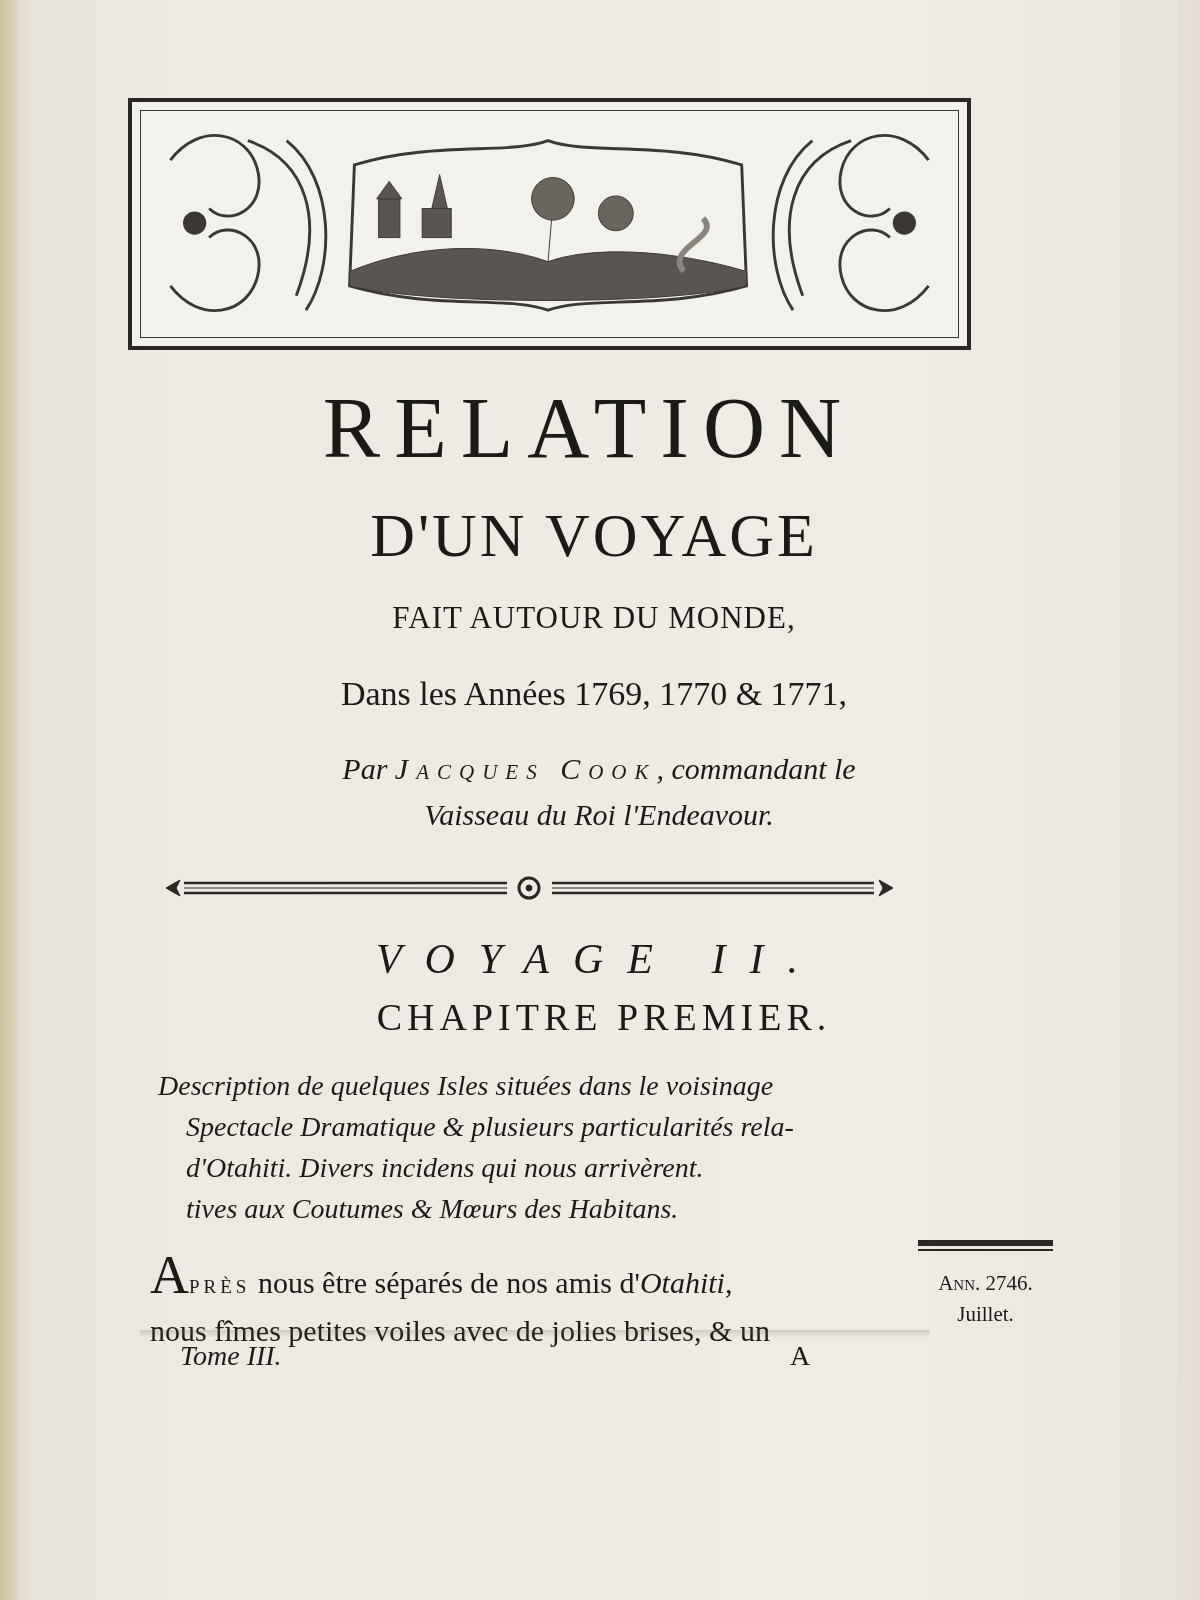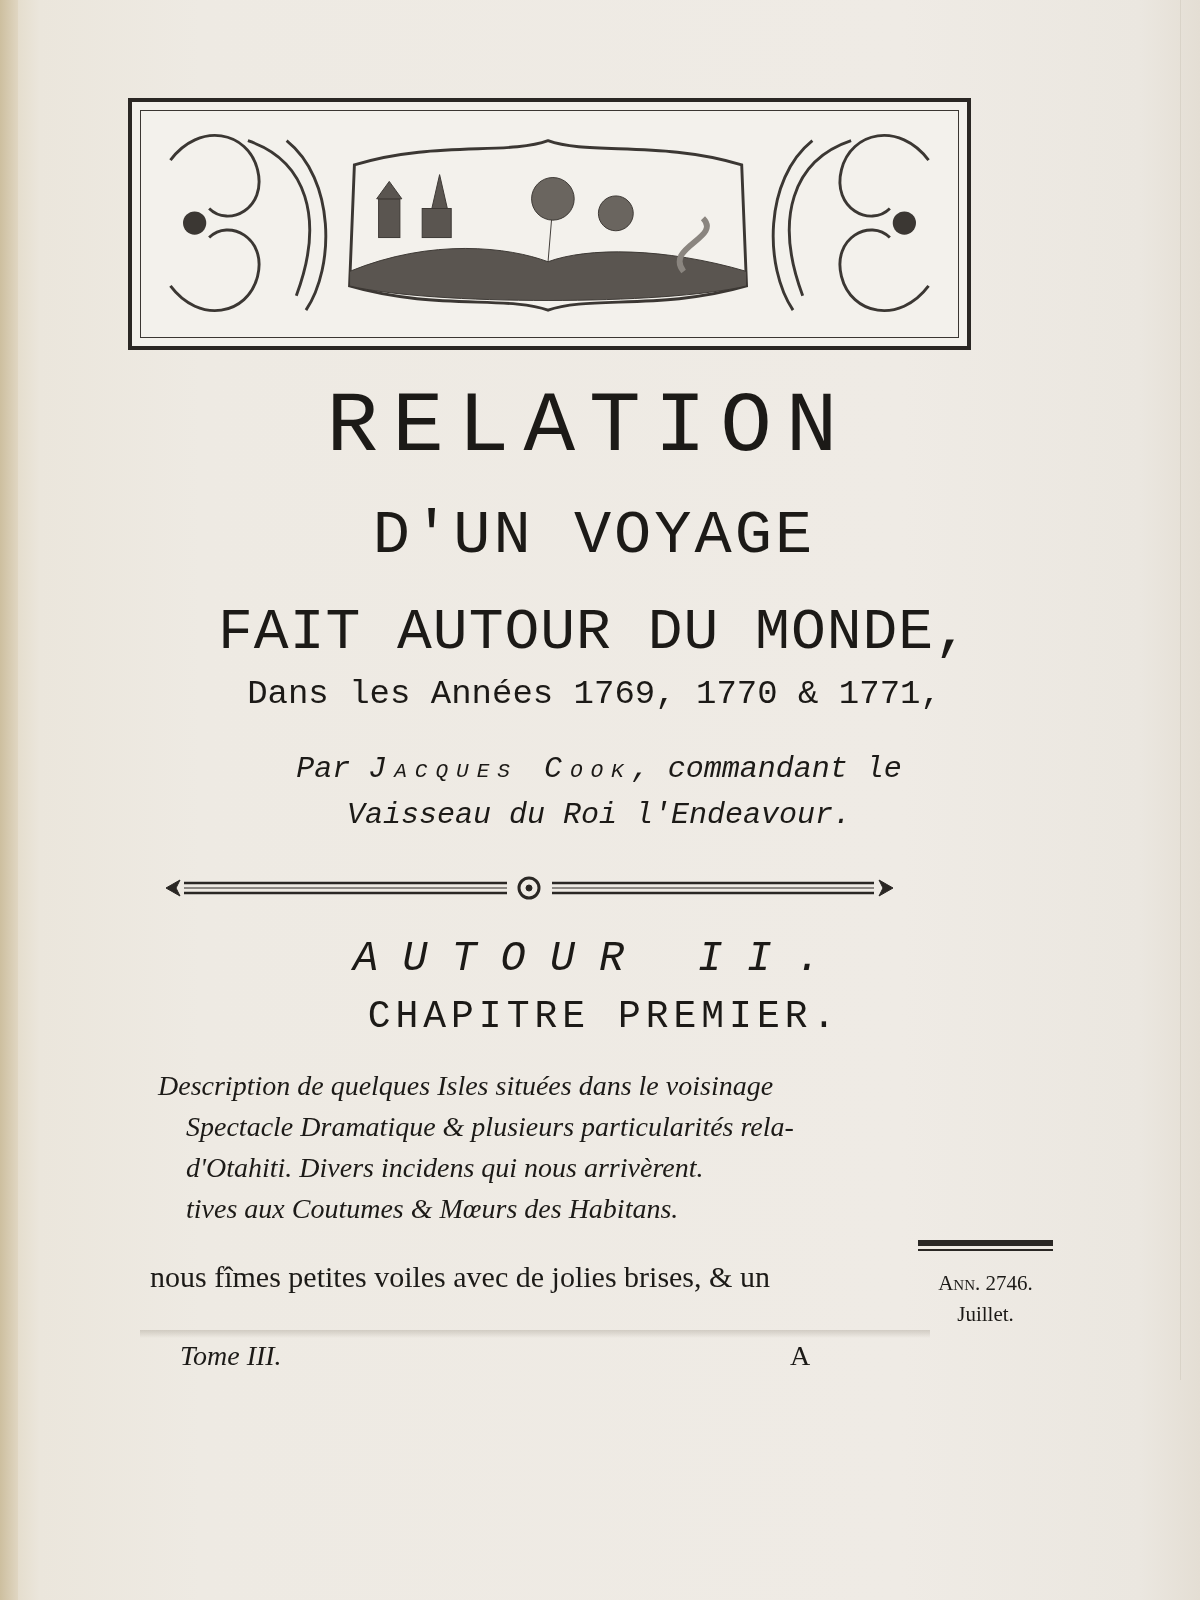--- a/index.html
+++ b/index.html
@@ -4,24 +4,24 @@
 <style>
   html,body{margin:0;padding:0;}
   body{width:1200px;height:1600px;overflow:hidden;position:relative;
     background:linear-gradient(90deg,#d7cbb3 0px,#e4dccb 14px,#ebe6dc 40px,#eeeae3 200px,#efebe5 900px,#ebe7e0 1140px,#e4ded4 1200px);
     font-family:"Liberation Serif","DejaVu Serif",serif;color:#1c1a17;}
   .edge{position:absolute;left:0;top:0;width:18px;height:1600px;background:linear-gradient(90deg,#cdbf9f,#e0d6c2);}
   .sheet{position:absolute;left:930px;top:0;width:250px;height:1380px;border-right:1px solid #d9d3c8;}
   .frame{position:absolute;left:128px;top:98px;width:843px;height:252px;border:4px solid #2a2724;box-sizing:border-box;background:#f3f1ec;}
   .frame-inner{position:absolute;left:8px;top:8px;right:8px;bottom:8px;border:1.5px solid #3a3632;}
   .frame svg{position:absolute;left:0;top:0;width:100%;height:100%;}
-  .t{position:absolute;left:0;width:1128px;text-align:center;white-space:nowrap;font-family:Liberation Mono, monospace;}
+  .t{position:absolute;left:0;width:1128px;text-align:center;white-space:nowrap;}
   .title{top:378px;font-size:86px;letter-spacing:14px;font-weight:normal;padding-left:50px;box-sizing:border-box;}
   .sub1{top:500px;font-size:62px;letter-spacing:3px;padding-left:60px;box-sizing:border-box;}
-  .sub2{top:600px;font-size:58px;letter-spacing:1px;padding-left:60px;box-sizing:border-box;}
+  .sub2{top:600px;font-size:31px;letter-spacing:1px;padding-left:60px;box-sizing:border-box;}
   .sub3{top:675px;font-size:34px;padding-left:60px;box-sizing:border-box;}
   .by1{top:752px;font-size:30px;font-style:italic;padding-left:70px;box-sizing:border-box;}
   .by1 .sc{font-style:italic;letter-spacing:8px;font-variant:small-caps;}
   .by2{top:798px;font-size:30px;font-style:italic;padding-left:70px;box-sizing:border-box;}
   .rule{position:absolute;left:162px;top:876px;width:735px;height:24px;}
   .livre{top:935px;font-size:42px;font-style:italic;letter-spacing:24px;padding-left:70px;box-sizing:border-box;}
   .chap{top:995px;font-size:38px;letter-spacing:5px;padding-left:80px;box-sizing:border-box;}
   .desc{position:absolute;left:158px;top:1065px;width:760px;font-size:28px;font-style:italic;line-height:41px;}
   .desc div{white-space:nowrap;}
   .desc .ind{padding-left:28px;text-align:justify;}
@@ -92,31 +92,32 @@
     <line x1="390" y1="7" x2="712" y2="7" stroke-width="2.5"></line>
     <line x1="390" y1="12" x2="712" y2="12" stroke-width="1"></line>
     <line x1="390" y1="17" x2="712" y2="17" stroke-width="2.5"></line>
     <circle cx="367" cy="12" r="10" fill="none" stroke-width="3"></circle>
     <circle cx="367" cy="12" r="3"></circle>
     <path d="M4 12 L18 4 L14 12 L18 20 Z"></path>
     <path d="M731 12 L717 4 L721 12 L717 20 Z"></path>
   </g>
 </svg>
 
-<div class="t livre">AUTOUR II.</div>
+<div class="t livre">VOYAGE II.</div>
 <div class="t chap">CHAPITRE PREMIER.</div>
 
 <div class="desc">
   <div>Description de quelques Isles situées dans le voisinage</div>
   <div class="ind">Spectacle Dramatique &amp; plusieurs particularités rela-</div>
   <div class="ind">d'Otahiti. Divers incidens qui nous arrivèrent.</div>
   <div class="ind">tives aux Coutumes &amp; Mœurs des Habitans.</div>
 </div>
 
 <div class="body">
+  <div><span class="dropcap">A</span><span class="sc2">PRÈS</span><span> nous être séparés de nos amis d'</span><i>Otahiti</i><span>,</span></div>
   <div>nous fîmes petites voiles avec de jolies brises, &amp; un</div>
 </div>
 
 <div class="margin">
   <div class="bar1"></div>
   <div class="bar2"></div>
   <div style="font-variant:small-caps;">Ann. 2746.</div>
   <div style="margin-top:6px;">Juillet.</div>
 </div>
 

